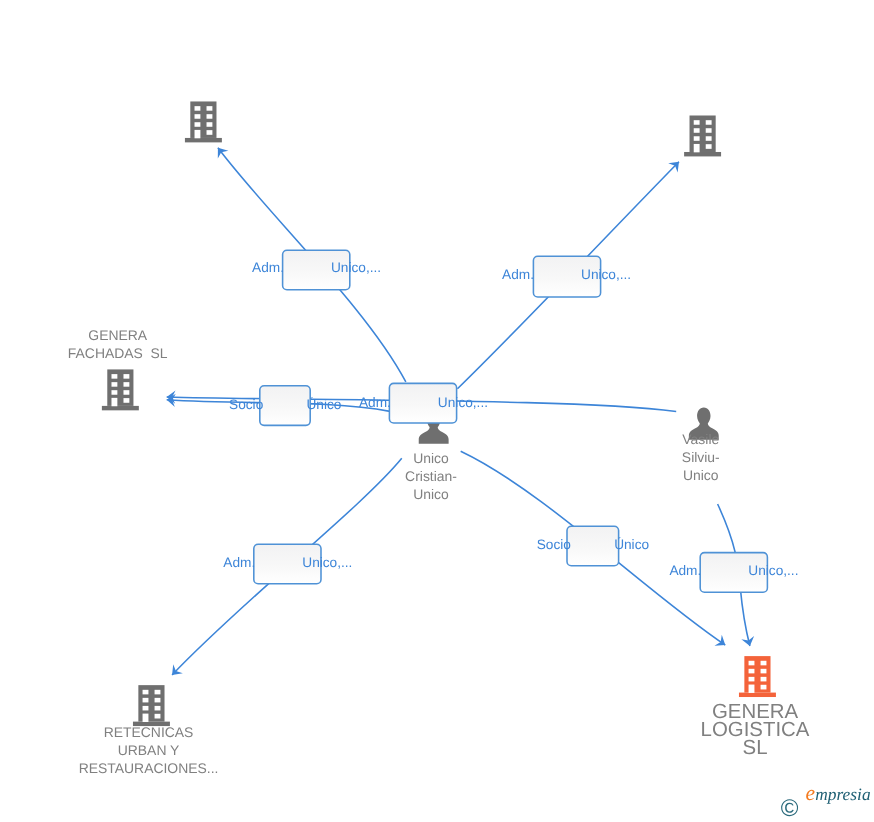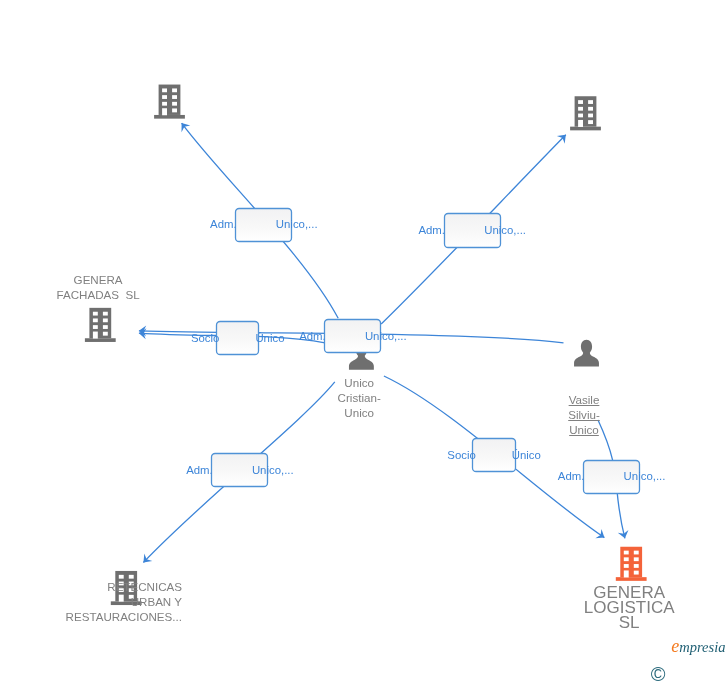--- a/index.html
+++ b/index.html
@@ -129,25 +129,25 @@
       </defs>
       <rect x="235.5" y="208.5" width="56.00" height="33.00" rx="3.6" ry="3.6" fill="url(#lblgrad)" stroke="#4f92d6" stroke-width="1.3"></rect>
       <rect x="444.5" y="213.5" width="56.00" height="34.00" rx="3.6" ry="3.6" fill="url(#lblgrad)" stroke="#4f92d6" stroke-width="1.3"></rect>
       <rect x="216.5" y="321.5" width="42.00" height="33.00" rx="3.6" ry="3.6" fill="url(#lblgrad)" stroke="#4f92d6" stroke-width="1.3"></rect>
       <rect x="324.5" y="319.5" width="56.00" height="33.00" rx="3.6" ry="3.6" fill="url(#lblgrad)" stroke="#4f92d6" stroke-width="1.3"></rect>
       <rect x="211.5" y="453.5" width="56.00" height="33.00" rx="3.6" ry="3.6" fill="url(#lblgrad)" stroke="#4f92d6" stroke-width="1.3"></rect>
       <rect x="472.5" y="438.5" width="43.00" height="33.00" rx="3.6" ry="3.6" fill="url(#lblgrad)" stroke="#4f92d6" stroke-width="1.3"></rect>
       <rect x="583.5" y="460.5" width="56.00" height="33.00" rx="3.6" ry="3.6" fill="url(#lblgrad)" stroke="#4f92d6" stroke-width="1.3"></rect>
     </svg>
   <div class="wm" id="wm-copy" style="left: 650.7px; top: 662.6px;">©</div>
-  <div class="wm" id="wm-brand" style="left: 671.3px; top: 636px;"><span class="e">e</span><span class="rest">mpresia</span></div>
+  <div class="wm" id="wm-brand" style="left: 671.3px; top: 651px;"><span class="e">e</span><span class="rest">mpresia</span></div>
     <div class="node-label" style="left: 98.1px; top: 271.5px;"><div>GENERA</div><div>FACHADAS  SL</div></div>
     <div class="node-label" style="left: 359.2px; top: 374.9px;"><div>Unico</div><div>Cristian-</div><div>Unico</div></div>
-    <div class="node-label" style="left: 584px; top: 392px; text-decoration: underline;"><div>Vasile</div><div>Silviu-</div><div>Unico</div></div>
-    <div class="node-label" style="left: 123.8px; top: 579px; text-align: right;"><div>RETECNICAS</div><div>URBAN Y</div><div>RESTAURACIONES...</div></div>
+    <div class="node-label" style="left: 584px; top: 359px;"><div>Vasile</div><div>Silviu-</div><div>Unico</div></div>
+    <div class="node-label" style="left: 123.8px; top: 603px;"><div>RETECNICAS</div><div>URBAN Y</div><div>RESTAURACIONES...</div></div>
     <div class="node-label focus" style="left: 629.2px; top: 585px;"><div>GENERA</div><div>LOGISTICA</div><div>SL</div></div>
     <div class="elabel" style="left: 263.8px; top: 224.7px; width: 57px; height: 34.4px;"><div>Adm. </div><div>Unico,...</div></div>
     <div class="elabel" style="left: 472.2px; top: 230.6px; width: 57px; height: 34.4px;"><div>Adm. </div><div>Unico,...</div></div>
     <div class="elabel" style="left: 237.7px; top: 337.8px; width: 43.5px; height: 34.4px;"><div>Socio</div><div>Único</div></div>
     <div class="elabel" style="left: 352.9px; top: 335.9px; width: 57px; height: 34.4px;"><div>Adm. </div><div>Unico,...</div></div>
     <div class="elabel" style="left: 239.9px; top: 470.2px; width: 57px; height: 34.4px;"><div>Adm. </div><div>Unico,...</div></div>
     <div class="elabel" style="left: 494.1px; top: 455.2px; width: 43.5px; height: 34.4px;"><div>Socio</div><div>Único</div></div>
     <div class="elabel" style="left: 611.6px; top: 476.7px; width: 57px; height: 34.4px;"><div>Adm. </div><div>Unico,...</div></div>
   </div>
 

